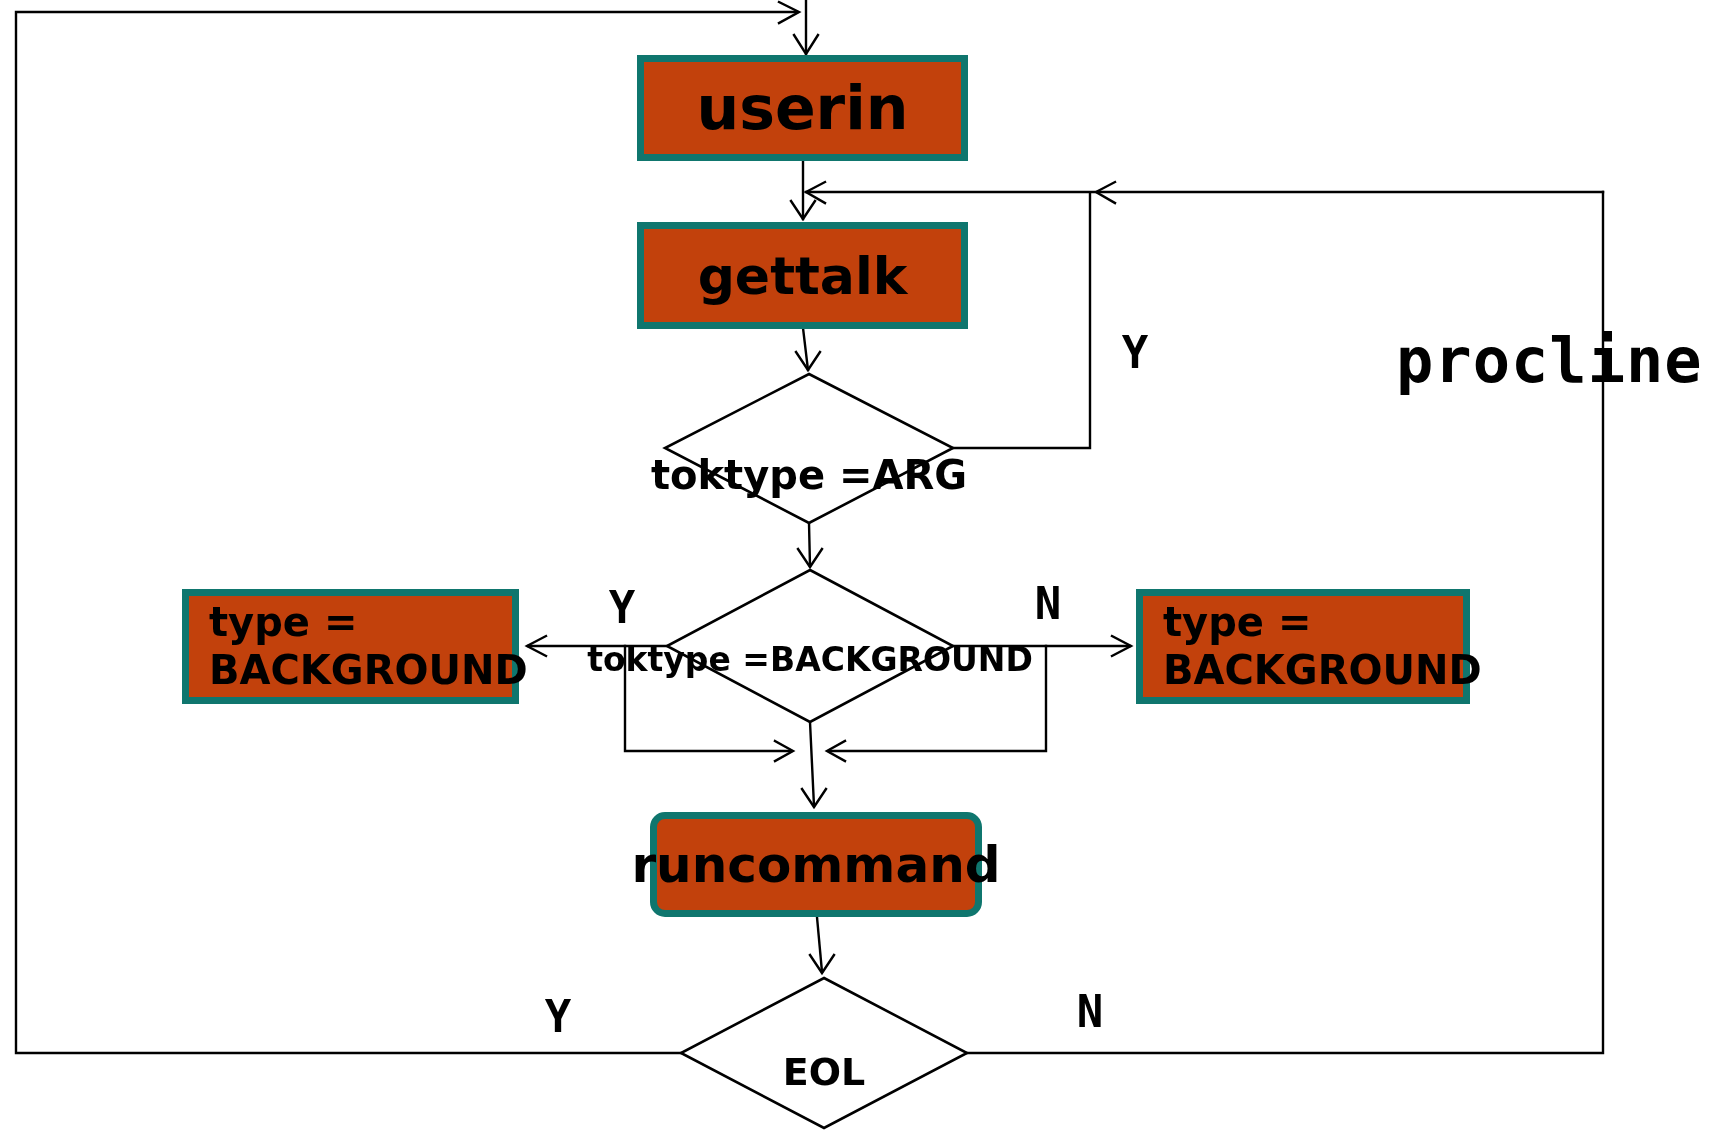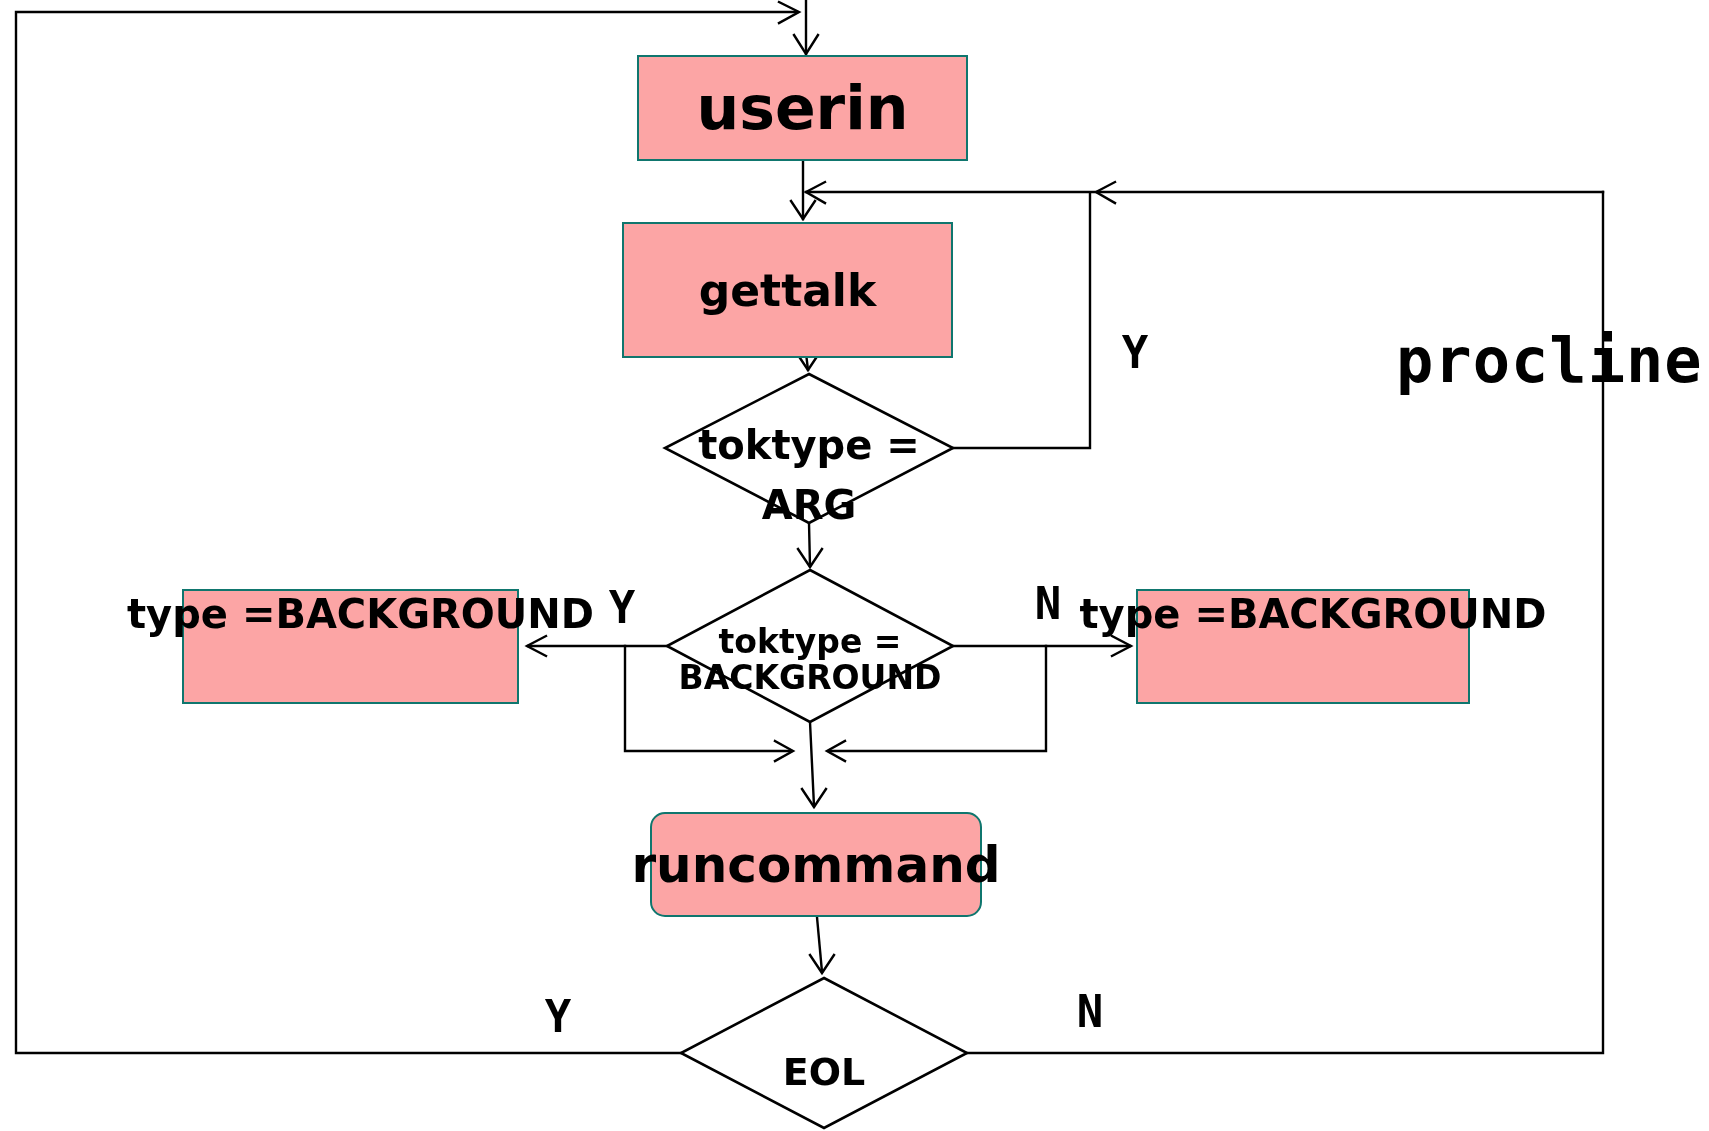--- a/index.html
+++ b/index.html
@@ -13,39 +13,39 @@
     overflow: hidden;
   }
   svg.wires {
     position: absolute;
     left: 0; top: 0;
     width: 1709px; height: 1131px;
   }
   .box {
     position: absolute;
     box-sizing: border-box;
-    border: 2px solid #0f766e;
-    background: #fca5a5;
+    border: 7px solid #0f766e;
+    background: #c2410c;
     display: flex;
     align-items: center;
     justify-content: center;
     font-weight: 600;
     white-space: nowrap;
   }
   .box.two-line {
-    flex-direction: row;
+    flex-direction: column;
     align-items: flex-start;
     justify-content: center;
     padding-left: 20px;
     line-height: 1.18;
   }
   .dtext {
     position: absolute;
     display: flex;
-    flex-direction: column;
+    flex-direction: row;
     align-items: center;
     justify-content: center;
     font-weight: 600;
     pointer-events: none;
     white-space: nowrap;
   }
   .yn {
     position: absolute;
     transform: translate(-50%, -50%);
     font-family: "DejaVu Sans Mono", monospace;
@@ -136,21 +136,21 @@
       <polygon points="809,374 953,448 809,523 665,448"></polygon>
       <polygon points="810,570 953,646 810,722 667,646"></polygon>
       <polygon points="824,978 967,1053 824,1128 681,1053"></polygon>
     </g>
   </svg>
 
   <div class="box" style="left:637px; top:55px; width:331px; height:106px; font-size:60px;">
     <span>userin</span>
   </div>
 
-  <div class="box" style="left:622px; top:222px; width:331px; height:136px; font-size:44px;">
+  <div class="box" style="left:637px; top:222px; width:331px; height:107px; font-size:52px;">
     <span>gettalk</span>
   </div>
 
   <div class="box two-line" style="left:182px; top:589px; width:337px; height:115px; font-size:40px;">
     <span>type =</span>
     <span>BACKGROUND</span>
   </div>
 
   <div class="box two-line" style="left:1136px; top:589px; width:334px; height:115px; font-size:40px;">
     <span>type =</span>

